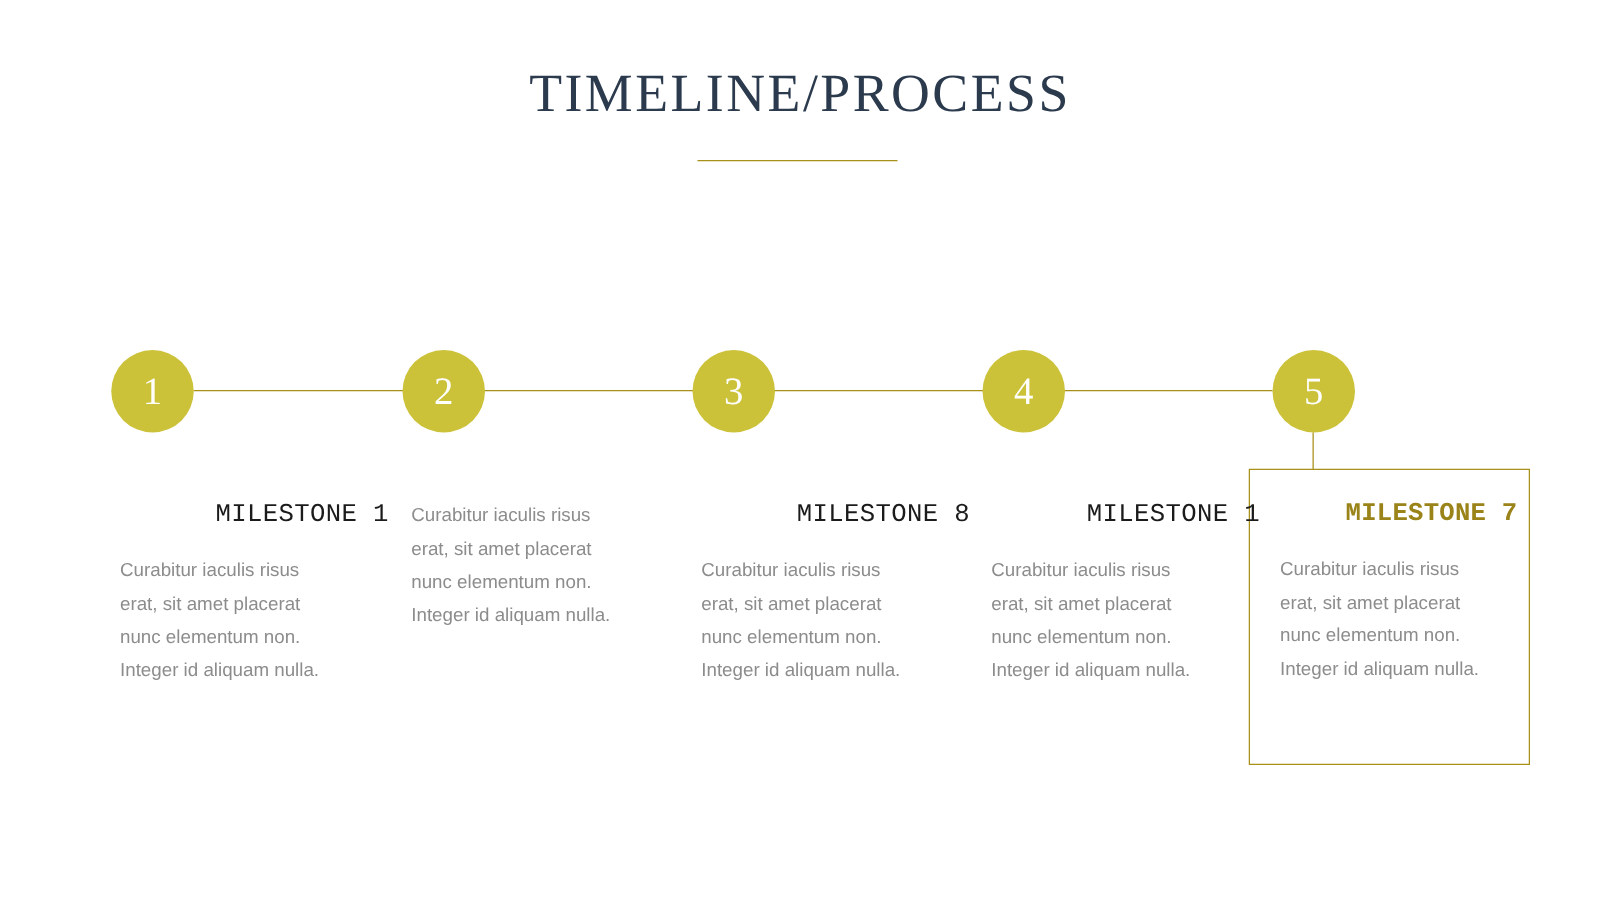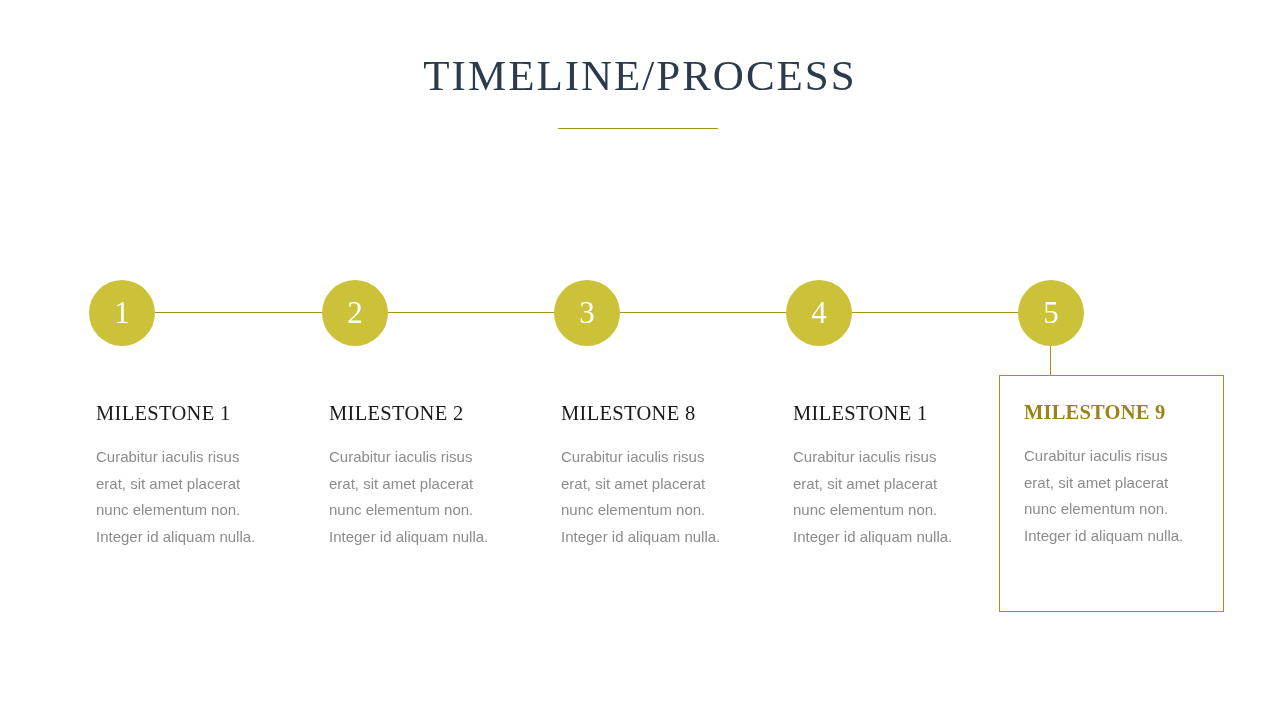--- a/index.html
+++ b/index.html
@@ -90,27 +90,28 @@
     top: 400px;
     width: 215px;
   }
   .m1 { left: 96px; }
   .m2 { left: 329px; }
   .m3 { left: 561px; }
   .m4 { left: 793px; }
   .m5 { left: 1024px; top: 399px; width: 190px; }
 
   .m-title {
-    font-family: Liberation Serif, serif;
+    font-family: Liberation Mono, monospace;
     font-size: 20.5px;
     line-height: 26px;
     color: #1b1b1b;
     letter-spacing: 0.3px;
     white-space: nowrap;
     margin: 0 0 18px 0;
+    text-align: right;
   }
   .m5 .m-title {
     color: #9a8419;
     font-weight: bold;
     letter-spacing: 0.2px;
   }
   .m-body {
     font-family: "Liberation Sans", sans-serif;
     font-size: 15px;
     line-height: 26.7px;
@@ -157,21 +158,20 @@
     <div class="m-title">MILESTONE 1</div>
     <div class="m-body">
       <span class="bl">Curabitur iaculis risus</span>
       <span class="bl">erat, sit amet placerat</span>
       <span class="bl">nunc elementum non.</span>
       <span class="bl">Integer id aliquam nulla.</span>
     </div>
   </div>
 
   <div class="milestone m2">
-    <div class="m-title">MILESTONE 2</div>
     <div class="m-body">
       <span class="bl">Curabitur iaculis risus</span>
       <span class="bl">erat, sit amet placerat</span>
       <span class="bl">nunc elementum non.</span>
       <span class="bl">Integer id aliquam nulla.</span>
     </div>
   </div>
 
   <div class="milestone m3">
     <div class="m-title">MILESTONE 8</div>
@@ -187,21 +187,21 @@
     <div class="m-title">MILESTONE 1</div>
     <div class="m-body">
       <span class="bl">Curabitur iaculis risus</span>
       <span class="bl">erat, sit amet placerat</span>
       <span class="bl">nunc elementum non.</span>
       <span class="bl">Integer id aliquam nulla.</span>
     </div>
   </div>
 
   <div class="milestone m5">
-    <div class="m-title">MILESTONE 9</div>
+    <div class="m-title">MILESTONE 7</div>
     <div class="m-body">
       <span class="bl">Curabitur iaculis risus</span>
       <span class="bl">erat, sit amet placerat</span>
       <span class="bl">nunc elementum non.</span>
       <span class="bl">Integer id aliquam nulla.</span>
     </div>
   </div>
 
 </div>
 

